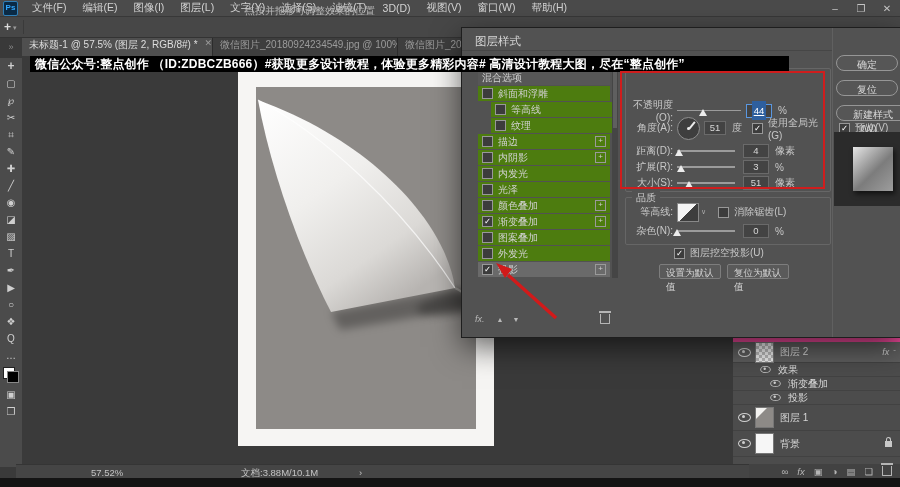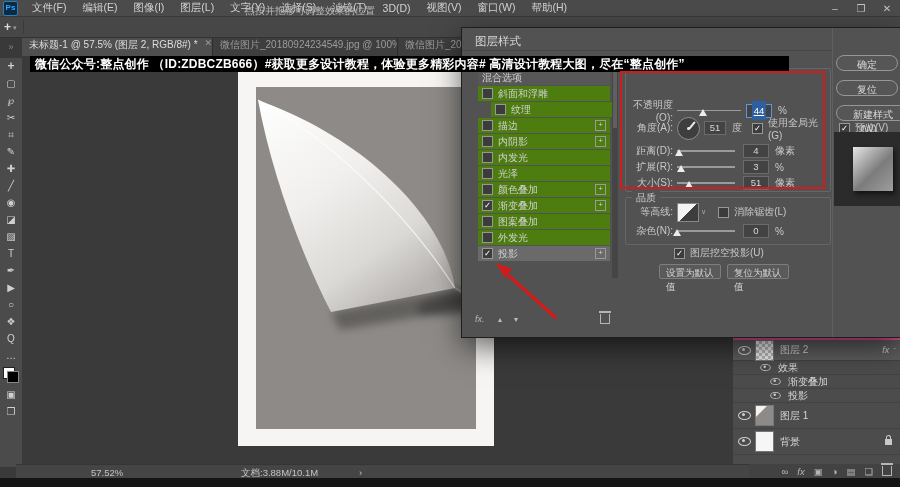--- a/index.html
+++ b/index.html
@@ -66,21 +66,21 @@
   .dial{position:relative;width:21px;height:21px;border-radius:50%;background:#3e3e3e;border:1px solid #8f8f8f;flex:none;}
   .dial .needle{position:absolute;left:50%;top:50%;width:9px;height:1.5px;background:#ececec;transform-origin:0 50%;}
   .dial .dot{position:absolute;left:9px;top:9px;width:3px;height:3px;border-radius:50%;background:#ececec;}
   .contourthumb{width:20px;height:17px;background:linear-gradient(135deg,#f4f4f4 49%,#3d3d3d 50%);border:1px solid #888;flex:none;}
   .pillbtn{position:absolute;height:16px;border:1px solid #969696;border-radius:9px;background:#565656;color:#dcdcdc;font-size:10px;text-align:center;line-height:15px;}
   .sqbtn{position:absolute;height:15px;border:1px solid #7d7d7d;background:#5a5a5a;color:#d6d6d6;font-size:9.5px;text-align:left;line-height:14px;border-radius:2px;}
   .vdivider{position:absolute;left:370px;top:0;width:1px;height:309px;background:#606060;}
   .previewbox{position:absolute;left:372px;top:104px;width:66px;height:74px;background:#2b2b2b;}
   .previewbox .sq{position:absolute;left:19px;top:15px;width:40px;height:44px;background:linear-gradient(135deg,#e6e6e6,#7c7c7c 55%,#9d9d9d);box-shadow:2px 3px 5px rgba(0,0,0,.6);}
   
-  #layers{left:733px;top:337px;width:167px;height:127px;background:#4c4c4c;border-top:3px solid #ec4899;}
+  #layers{left:733px;top:337px;width:167px;height:127px;background:#4c4c4c;border-top:5px solid #ec4899;}
   .lrow{display:flex;align-items:center;border-bottom:1px solid #424242;}
   .lrow.sel{background:#5d5d5d;}
   .eyecol{width:22px;display:flex;justify-content:center;flex:none;}
   .eye{position:relative;width:11px;height:7px;border:1px solid #cfcfcf;border-radius:50%;}
   .eye::after{content:"";position:absolute;left:3px;top:1px;width:3px;height:3px;background:#cfcfcf;border-radius:50%;}
   .eye.small{transform:scale(.8);}
   .lthumb{width:17px;height:19px;border:1px solid #777;margin-right:6px;flex:none;}
   .lname{font-size:10px;color:#d6d6d6;}
   .checker{background-color:#eee;background-image:linear-gradient(45deg,#b9b9b9 25%,transparent 25%,transparent 75%,#b9b9b9 75%),linear-gradient(45deg,#b9b9b9 25%,transparent 25%,transparent 75%,#b9b9b9 75%);background-size:6px 6px;background-position:0 0,3px 3px;}
   .curlthumb{background:linear-gradient(135deg,#f3f2f0 30%,#8d8a87 31%);}
@@ -205,20 +205,24 @@
     <div class="stylelist">
       <div class="stylerow hdr">
           <span>混合选项</span>
         </div>
       <div class="stylerow">
           <span class="cb"></span>
           <span>斜面和浮雕</span>
         </div>
       <div class="stylerow ind" style="width:115px">
           <span class="cb"></span>
+          <span>等高线</span>
+        </div>
+      <div class="stylerow ind" style="width:115px">
+          <span class="cb"></span>
           <span>纹理</span>
         </div>
       <div class="stylerow">
           <span class="cb"></span>
           <span>描边</span>
           <span class="plusbox">+</span>
         </div>
       <div class="stylerow">
           <span class="cb"></span>
           <span>内阴影</span>

